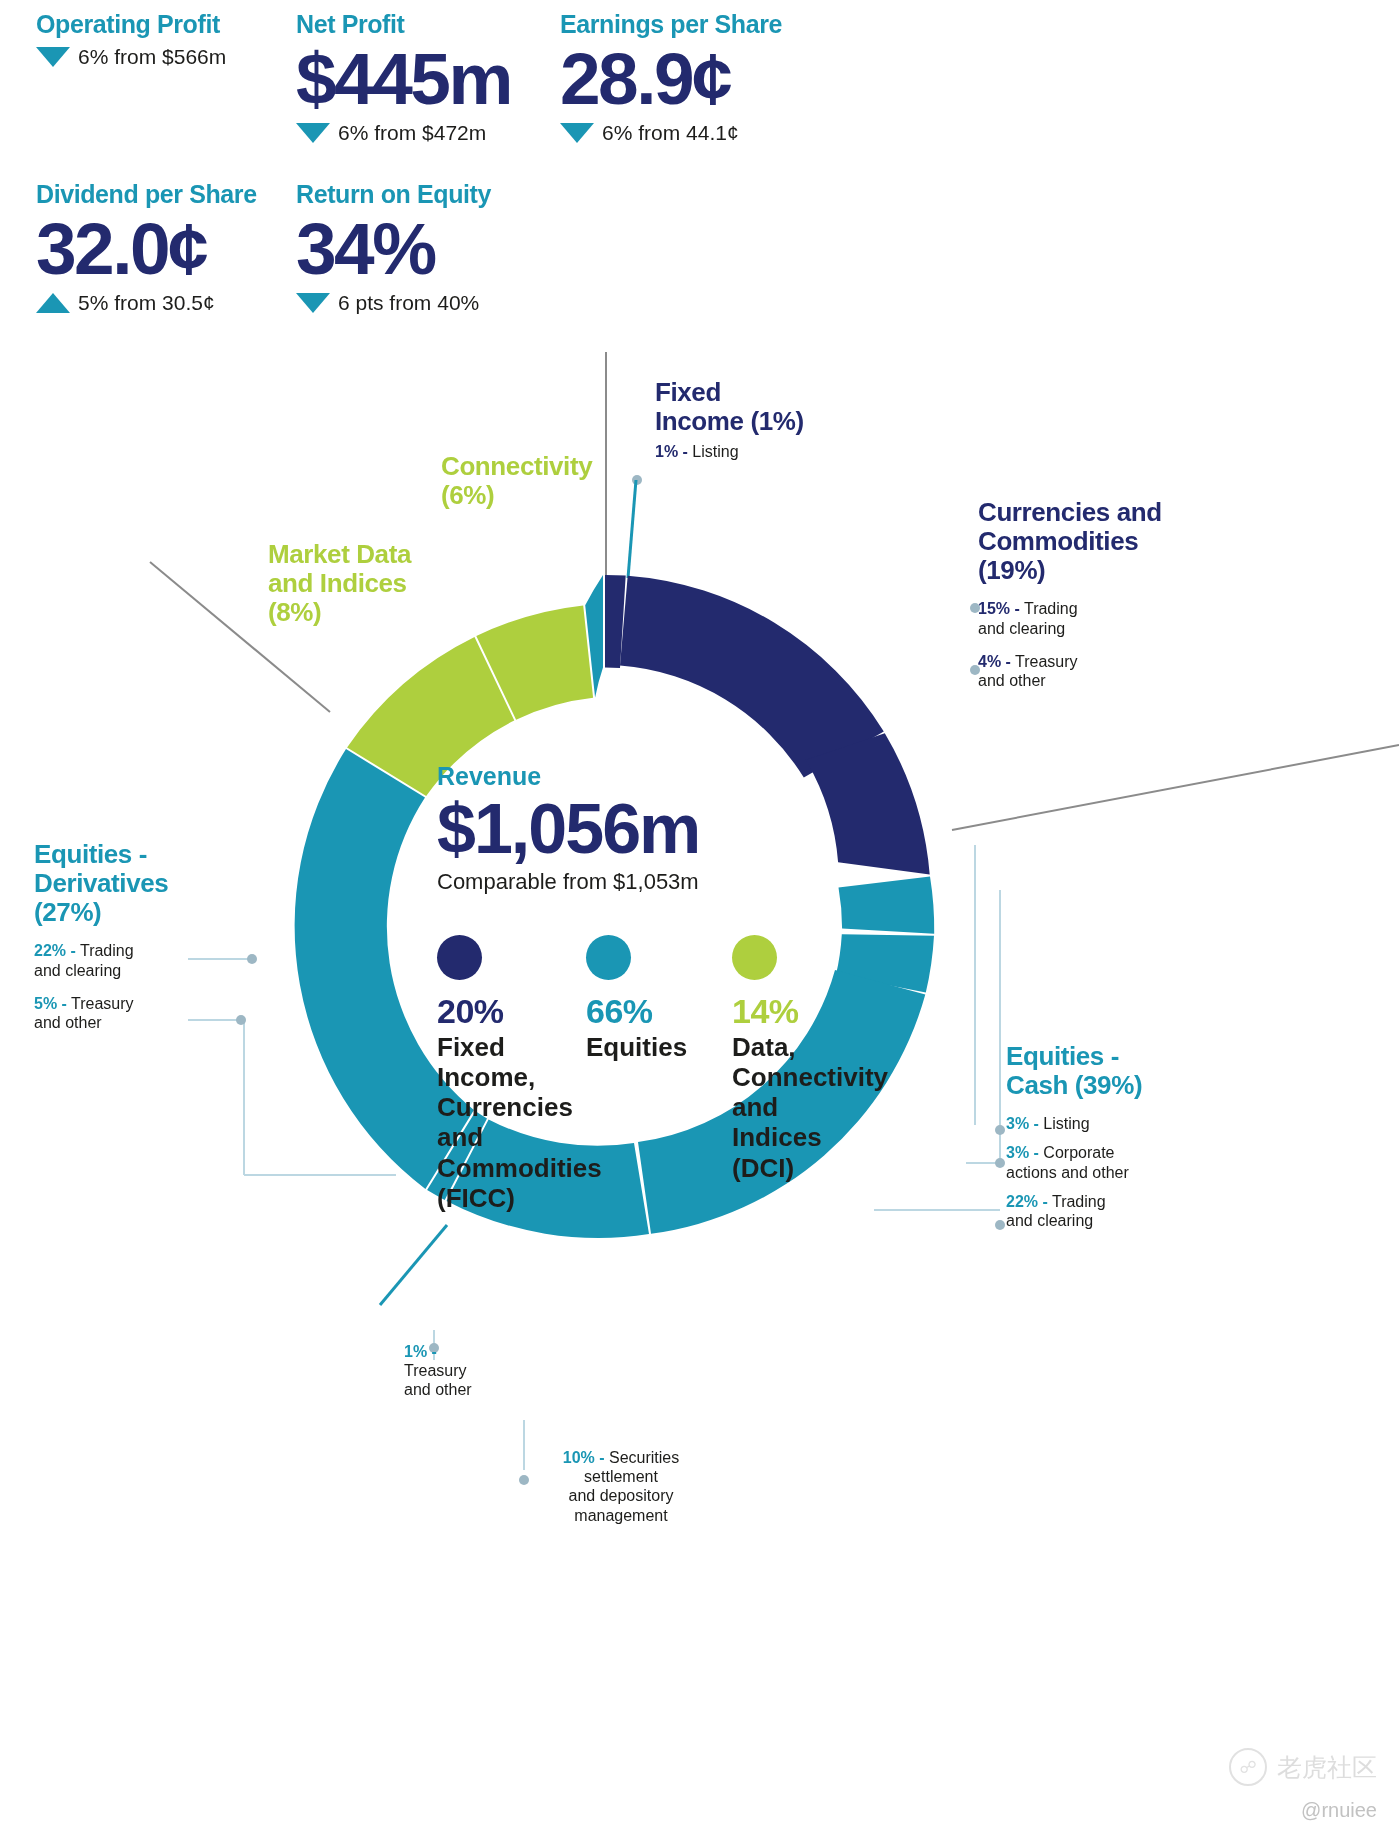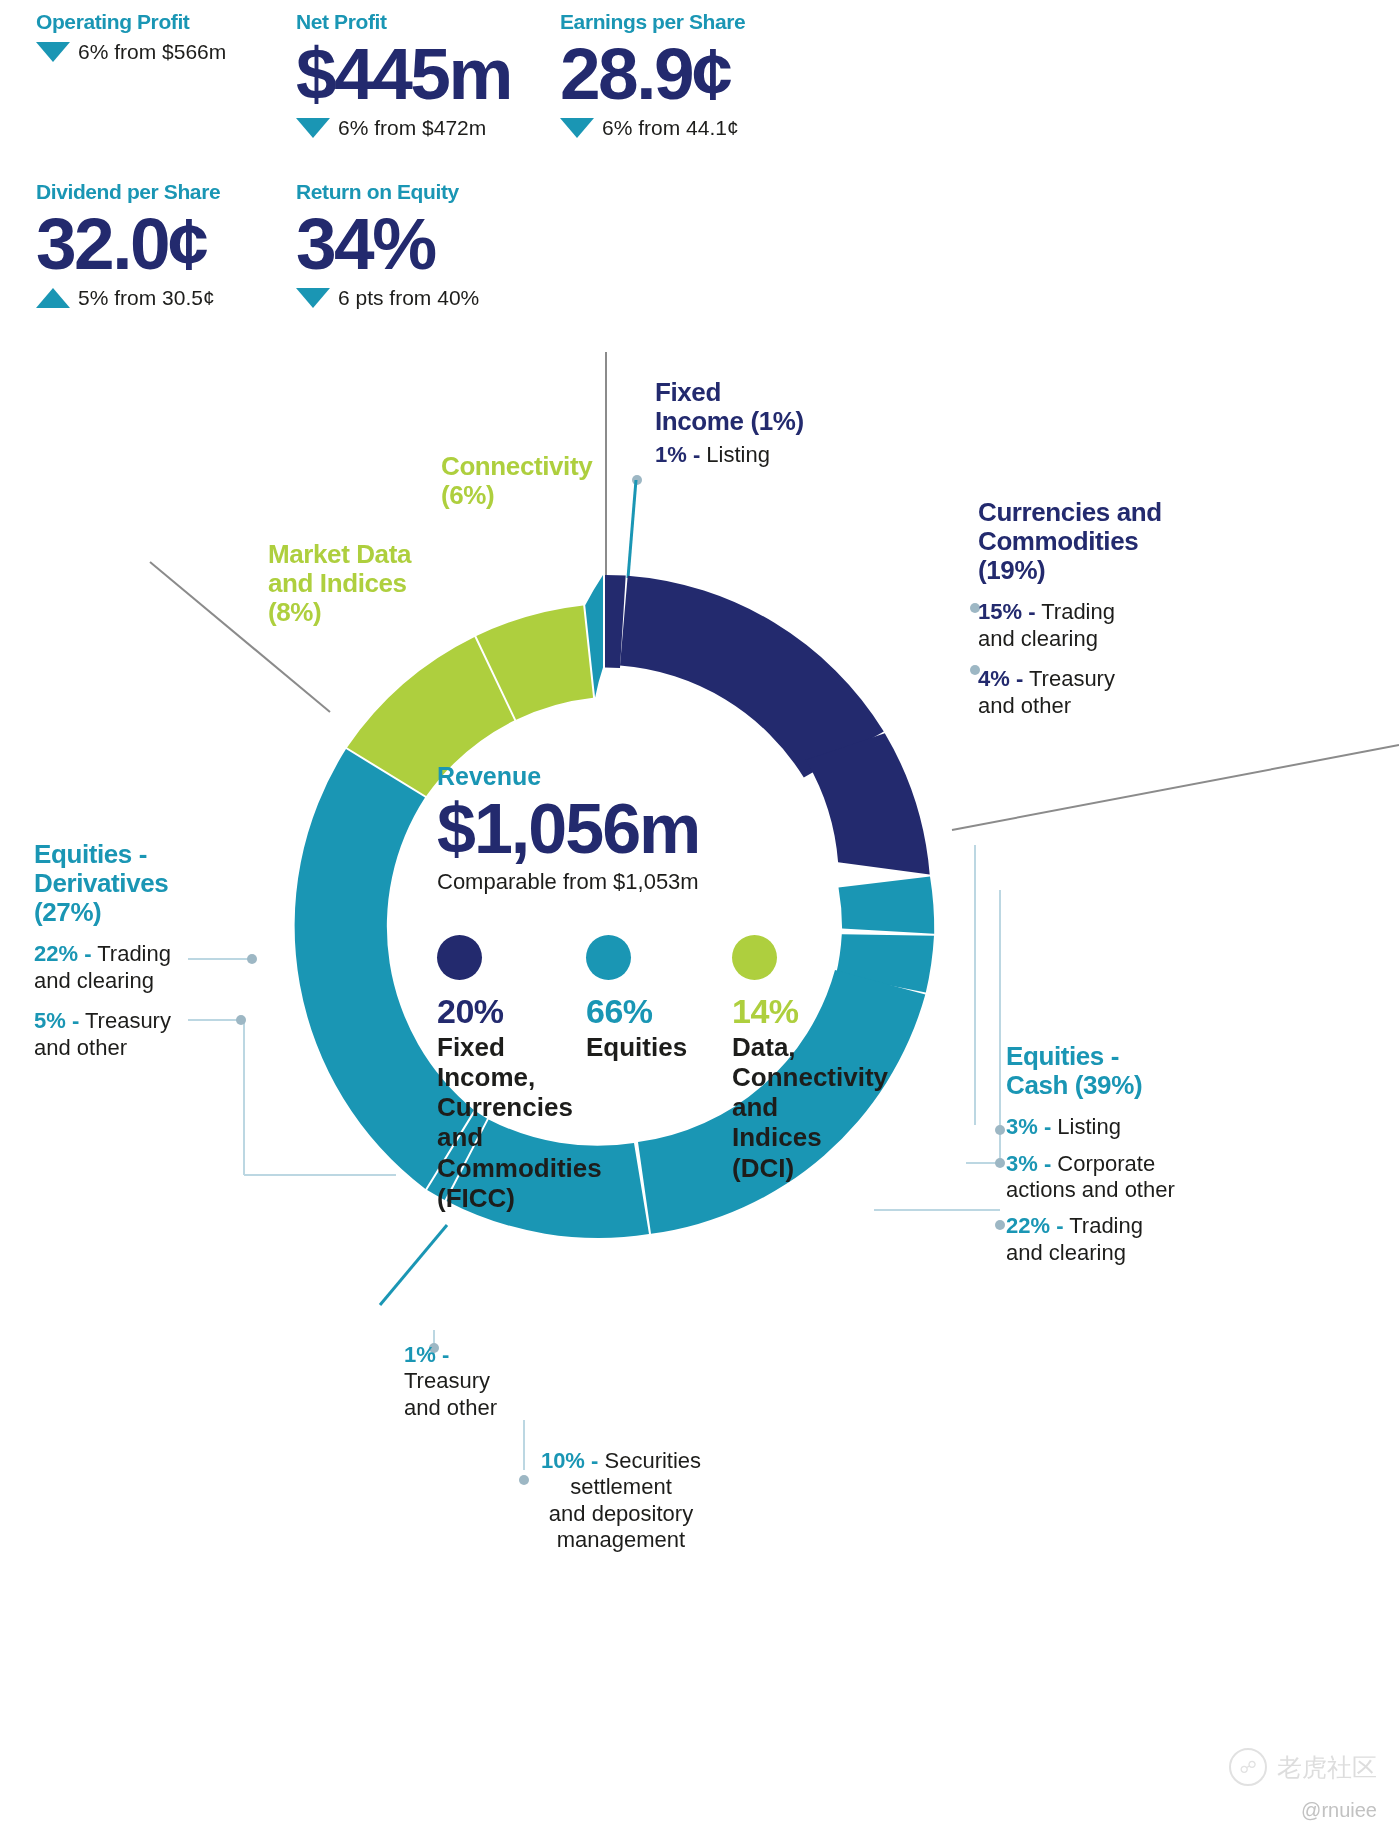--- a/index.html
+++ b/index.html
@@ -4,41 +4,41 @@
 <style>
   html,body{margin:0;padding:0;}
   body{
     width:1399px;height:1844px;background:#ffffff;
     font-family:"Liberation Sans", sans-serif;
     position:relative;overflow:hidden;
   }
   .kpi-grid{position:absolute;left:0;top:0;width:1399px;}
   .kpi{position:absolute;}
   .kpi-title{
-    font-weight:bold;font-size:21px;color:#1a96b4;letter-spacing:-0.4px;
+    font-weight:bold;font-size:25px;color:#1a96b4;letter-spacing:-0.4px;
     white-space:nowrap;
   }
   .kpi-value{
     font-weight:bold;color:#232a6e;font-size:73px;line-height:0.98;
     letter-spacing:-2.5px;margin-top:4px;white-space:nowrap;
   }
   .kpi-delta{
     margin-top:6px;font-size:21px;color:#1d1d1b;white-space:nowrap;
     display:flex;align-items:center;gap:8px;
   }
   .tri{width:0;height:0;flex:0 0 auto;}
   .tri.down{border-left:17px solid transparent;border-right:17px solid transparent;border-top:20px solid #1a96b4;}
   .tri.up{border-left:17px solid transparent;border-right:17px solid transparent;border-bottom:20px solid #1a96b4;}
 
   .chart-wrap{position:absolute;left:0;top:330px;width:1399px;height:1514px;}
   svg.donut{position:absolute;left:0;top:0;}
 
   .lbl{position:absolute;}
   .lbl-h{font-weight:bold;font-size:26px;line-height:1.12;letter-spacing:-0.4px;}
-  .lbl-sub{font-size:22px;line-height:1.2;color:#1d1d1b;margin-top:6px;}
+  .lbl-sub{font-size:16px;line-height:1.2;color:#1d1d1b;margin-top:6px;}
   .lbl-sub b{font-weight:bold;}
   .navy{color:#232a6e;}
   .teal{color:#1a96b4;}
   .green{color:#aecf3e;}
 
   .center{position:absolute;left:437px;top:432px;width:330px;}
   .center-title{font-weight:bold;font-size:25px;color:#1a96b4;}
   .center-value{font-weight:bold;font-size:70px;color:#232a6e;letter-spacing:-2px;line-height:1.05;margin-top:2px;}
   .center-sub{font-size:22px;color:#1d1d1b;margin-top:2px;}
   .legend{position:absolute;left:437px;top:605px;width:400px;display:flex;gap:44px;}

